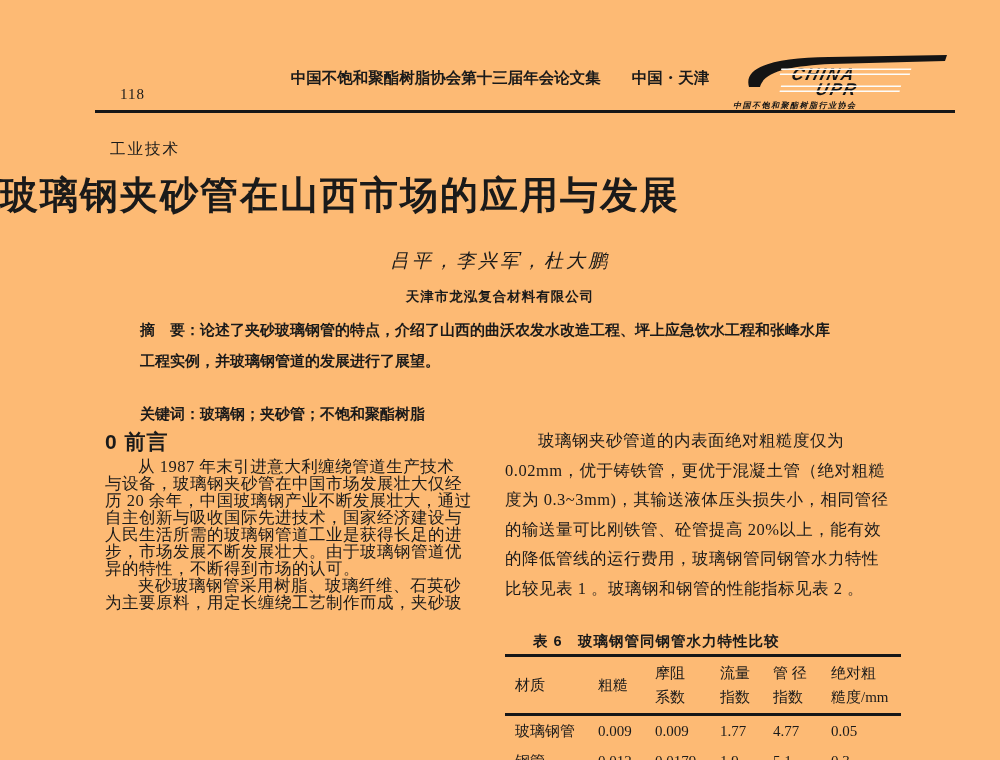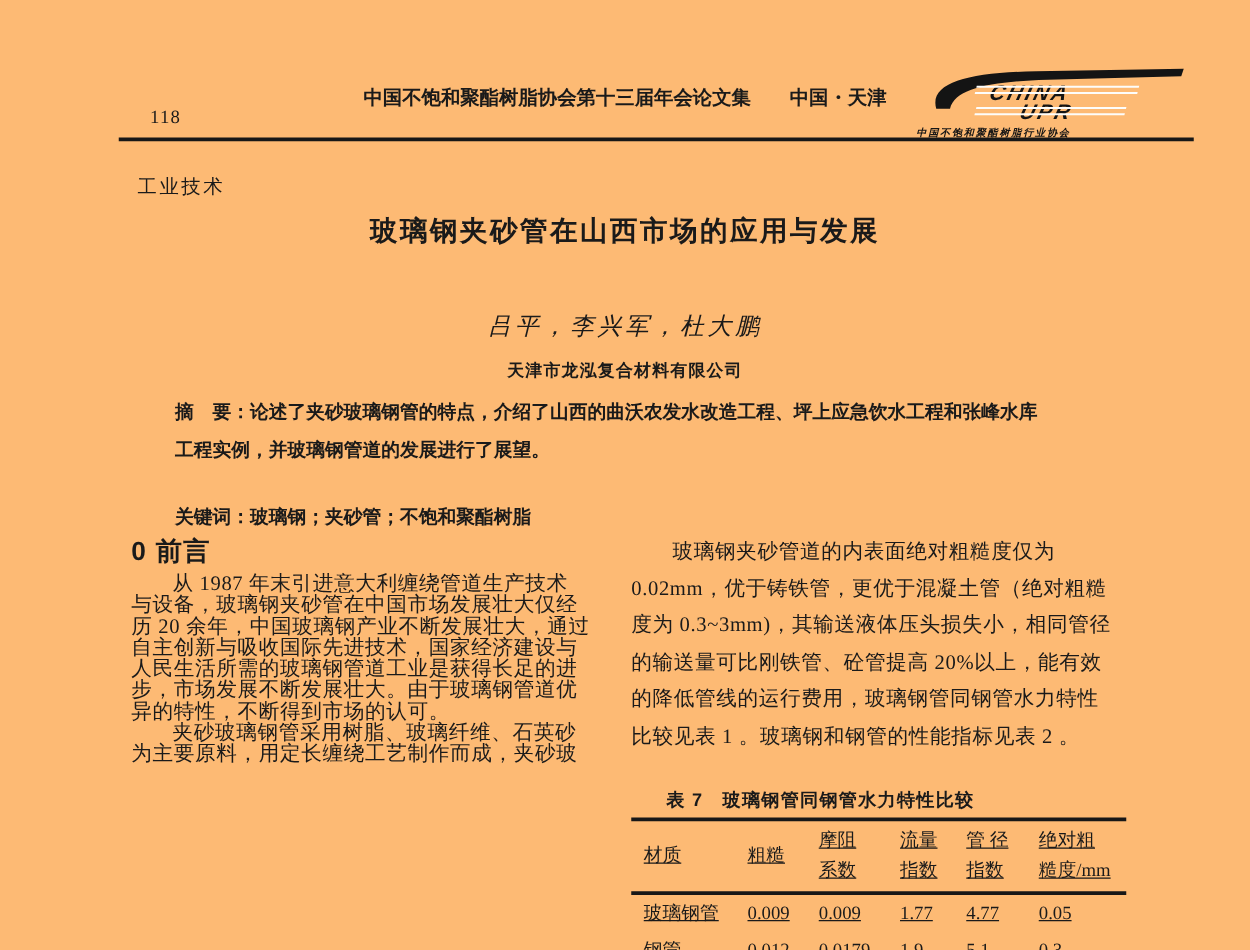--- a/index.html
+++ b/index.html
@@ -38,21 +38,21 @@
     width: 860px; height: 3px; background: #171717;
   }
 
   
   .section-label {
     position: absolute; left: 110px; top: 139px;
     font-size: 15.5px; letter-spacing: 2px;
   }
   .paper-title {
     position: absolute; left: 0; right: 0; top: 170px; margin: 0;
-    text-align: center; font-size: 22px; font-weight: bold; letter-spacing: 2px;
+    font-size: 38px; font-weight: bold; letter-spacing: 2px;
   }
   .authors {
     position: absolute; left: 0; right: 0; top: 248px;
     text-align: center; font-size: 19px; font-style: italic; letter-spacing: 3px;
   }
   .affiliation {
     position: absolute; left: 0; right: 0; top: 288px;
     text-align: center; font-size: 13.5px; font-weight: bold; letter-spacing: 1px;
   }
   .abstract {
@@ -83,21 +83,20 @@
 
   
   .table-caption {
     margin: 25px 0 0 28px; font-size: 14.5px; font-weight: bold;
     line-height: 26px; letter-spacing: 1px;
   }
   .t1 { width: 396px; border-top: 3px solid #171717; font-size: 15px; }
   .t1-head, .t1-row {
     display: grid;
     grid-template-columns: 88px 58px 66px 54px 56px 74px;
-    text-decoration: underline;
   }
   .t1-head { height: 56px; border-bottom: 3px solid #171717; }
   .t1-head .cell {
     display: flex; align-items: center;
     white-space: pre-line; line-height: 24px;
   }
   .t1-row { height: 30px; align-items: center; }
   .t1-row .cell { line-height: 30px; }
   .cell.c0 { padding-left: 10px; }
   .cell.c1 { padding-left: 5px; }
@@ -163,21 +162,21 @@
   </div>
 
   <div class="col col-right">
     <p class="body-para">玻璃钢夹砂管道的内表面绝对粗糙度仅为
 0.02mm，优于铸铁管，更优于混凝土管（绝对粗糙
 度为 0.3~3mm)，其输送液体压头损失小，相同管径
 的输送量可比刚铁管、砼管提高 20%以上，能有效
 的降低管线的运行费用，玻璃钢管同钢管水力特性
 比较见表 1 。玻璃钢和钢管的性能指标见表 2 。</p>
 
-    <div class="table-caption sans">表 7　玻璃钢管同钢管水力特性比较</div>
+    <div class="table-caption sans">表 6　玻璃钢管同钢管水力特性比较</div>
 
     <div class="t1">
       <div class="t1-head">
         <div class="cell c0">材质</div>
         <div class="cell c1">粗糙</div>
         <div class="cell c2">摩阻
 系数</div>
         <div class="cell c3">流量
 指数</div>
         <div class="cell c4">管 径

